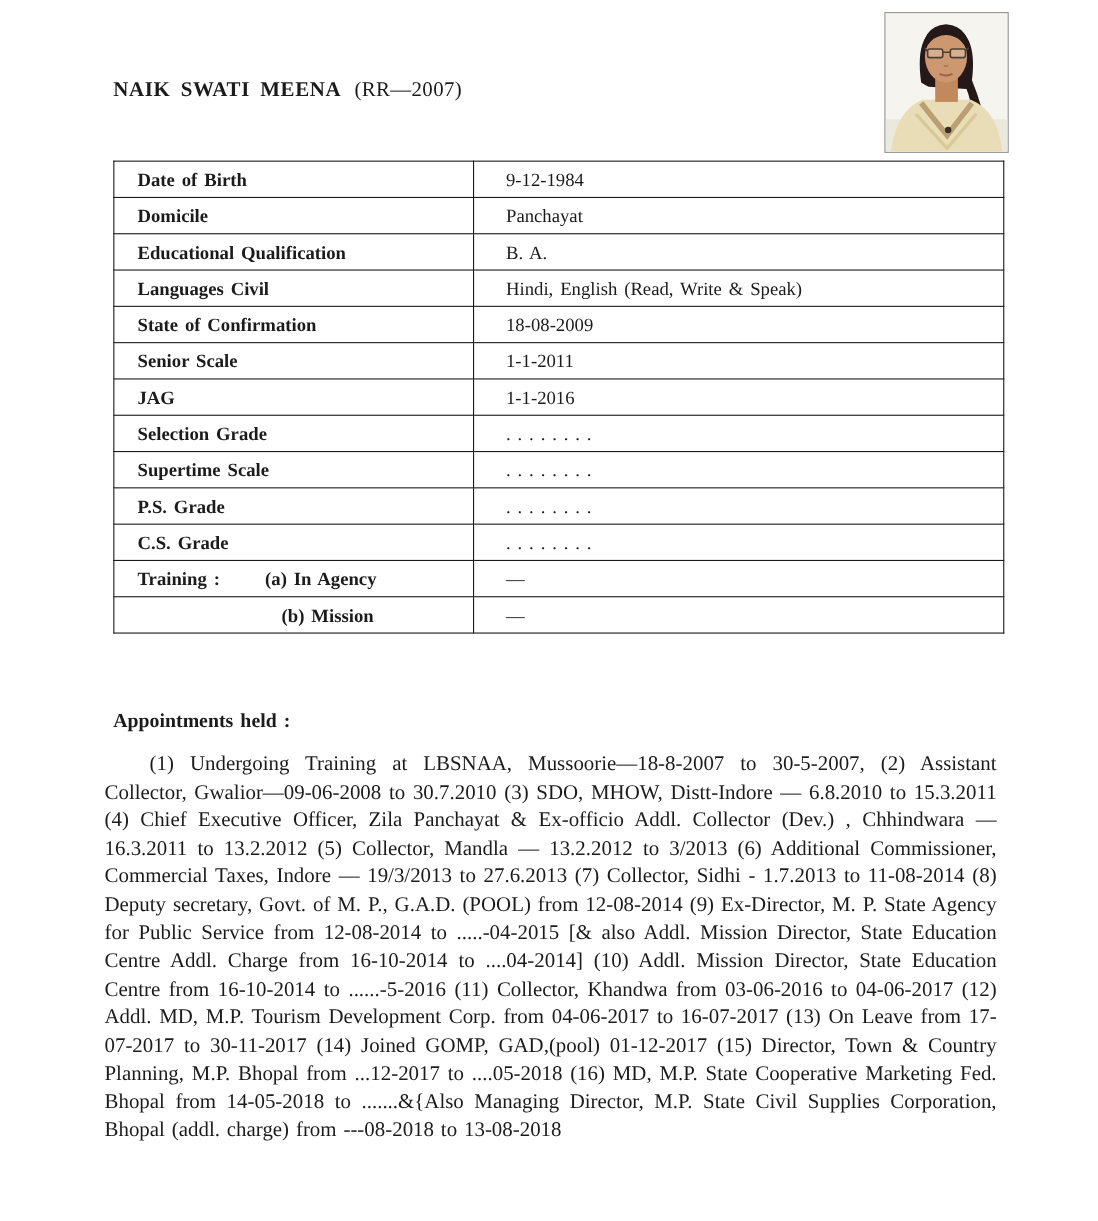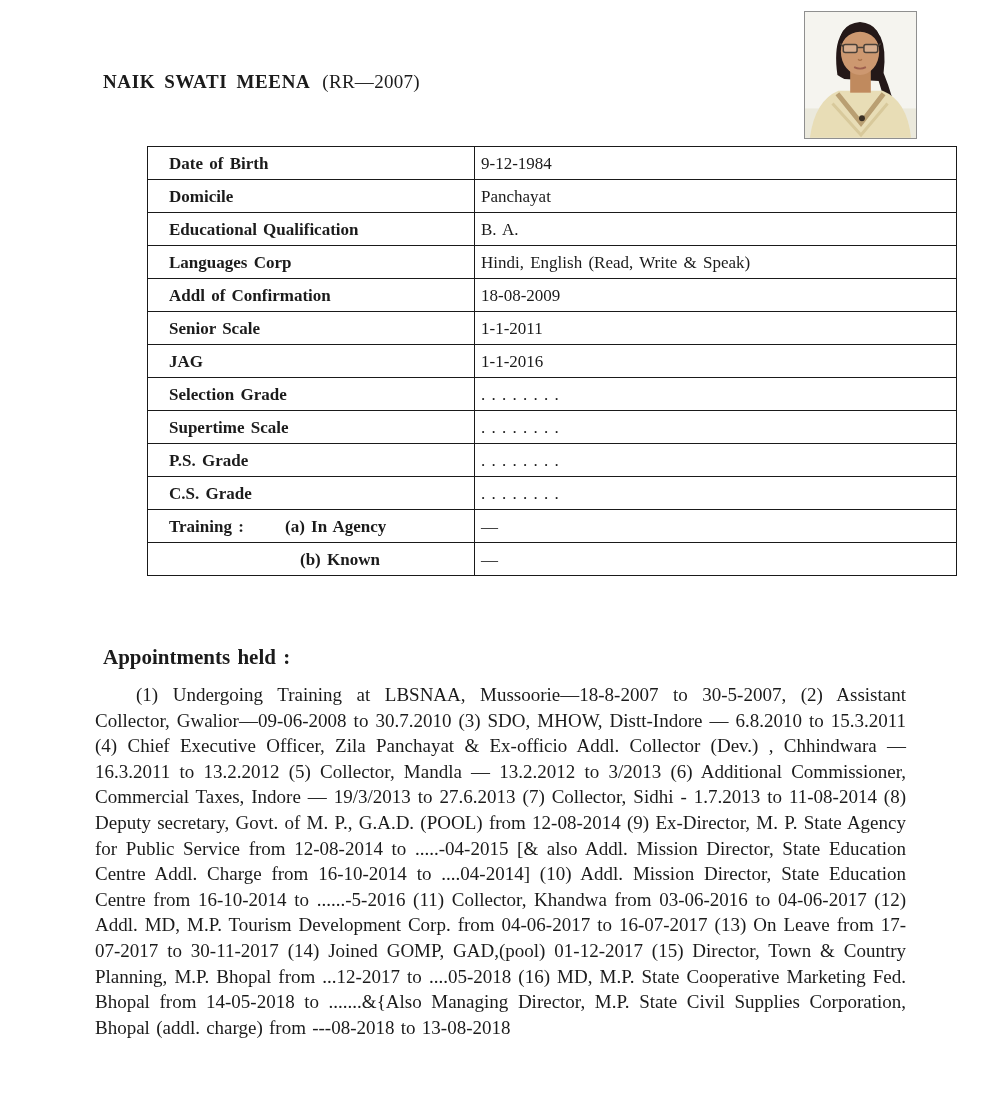--- a/index.html
+++ b/index.html
@@ -34,42 +34,41 @@
   }
   .photo-frame svg { display: block; width: 100%; height: 100%; }
 
   
   table.bio {
     position: absolute; left: 103px; top: 146px;
     width: 810px;
     border-collapse: collapse;
     table-layout: fixed;
     font-size: 17px;
-    margin-left: 44px;
   }
   table.bio td {
     border: 1px solid #1a1a1a;
     height: 33px;
     vertical-align: middle;
     word-spacing: 2px;
     line-height: 1;
   }
   table.bio td.lbl {
     width: 327px;
     font-weight: bold;
     padding-left: 21px;
   }
-  table.bio td.val { padding-left: 6px; }
+  table.bio td.val { padding-left: 29px; }
   td.lbl .t-prefix { display: inline-block; width: 116px; }
   tr.row-abroad td.lbl { padding-left: 152px; font-weight: bold; }
 
   
   .appt-heading {
     position: absolute; left: 103px; top: 645px;
-    font-size: 21px; font-weight: bold; word-spacing: 2px;
+    font-size: 18px; font-weight: bold; word-spacing: 2px;
   }
   .appt-text {
     position: absolute; left: 95px; top: 682px;
     width: 811px;
     font-size: 19px; line-height: 25.6px;
     text-align: justify;
     text-indent: 41px;
     word-spacing: 1.5px;
   }
 </style>
@@ -122,25 +121,25 @@
     </tr>
     <tr>
       <td class="lbl">Domicile</td>
       <td class="val">Panchayat</td>
     </tr>
     <tr>
       <td class="lbl">Educational Qualification</td>
       <td class="val">B. A.</td>
     </tr>
     <tr>
-      <td class="lbl">Languages Corp</td>
+      <td class="lbl">Languages Civil</td>
       <td class="val">Hindi, English (Read, Write &amp; Speak)</td>
     </tr>
     <tr>
-      <td class="lbl">Addl of Confirmation</td>
+      <td class="lbl">State of Confirmation</td>
       <td class="val">18-08-2009</td>
     </tr>
     <tr>
       <td class="lbl">Senior Scale</td>
       <td class="val">1-1-2011</td>
     </tr>
     <tr>
       <td class="lbl">JAG</td>
       <td class="val">1-1-2016</td>
     </tr>
@@ -161,21 +160,21 @@
       <td class="val">. . . . . . . .</td>
     </tr>
     <tr>
       <td class="lbl">
         <span class="t-prefix">Training :</span><span>(a) In Agency</span>
       </td>
       <td class="val">—</td>
     </tr>
     <tr class="row-abroad">
       <td class="lbl">
-        <span>(b) Known</span>
+        <span>(b) Mission</span>
       </td>
       <td class="val">—</td>
     </tr>
   </tbody>
 </table>
 
 <div class="appt-heading">Appointments held :</div>
 <p class="appt-text">(1) Undergoing Training at LBSNAA, Mussoorie—18-8-2007 to 30-5-2007, (2) Assistant Collector, Gwalior—09-06-2008 to 30.7.2010 (3) SDO, MHOW, Distt-Indore — 6.8.2010 to 15.3.2011 (4) Chief Executive Officer, Zila Panchayat &amp; Ex-officio Addl. Collector (Dev.) , Chhindwara — 16.3.2011 to 13.2.2012 (5) Collector, Mandla — 13.2.2012 to 3/2013 (6) Additional Commissioner, Commercial Taxes, Indore — 19/3/2013 to 27.6.2013 (7) Collector, Sidhi - 1.7.2013 to 11-08-2014 (8) Deputy secretary, Govt. of M. P., G.A.D. (POOL) from 12-08-2014 (9) Ex-Director, M. P. State Agency for Public Service from 12-08-2014 to .....-04-2015 [&amp; also Addl. Mission Director, State Education Centre Addl. Charge from 16-10-2014 to ....04-2014] (10) Addl. Mission Director, State Education Centre from 16-10-2014 to ......-5-2016 (11) Collector, Khandwa from 03-06-2016 to 04-06-2017 (12) Addl. MD, M.P. Tourism Development Corp. from 04-06-2017 to 16-07-2017 (13) On Leave from 17-07-2017 to 30-11-2017 (14) Joined GOMP, GAD,(pool) 01-12-2017 (15) Director, Town &amp; Country Planning, M.P. Bhopal from ...12-2017 to ....05-2018 (16) MD, M.P. State Cooperative Marketing Fed. Bhopal from 14-05-2018 to .......&amp;{Also Managing Director, M.P. State Civil Supplies Corporation, Bhopal (addl. charge) from ---08-2018 to 13-08-2018</p>
 
 </body></html>

